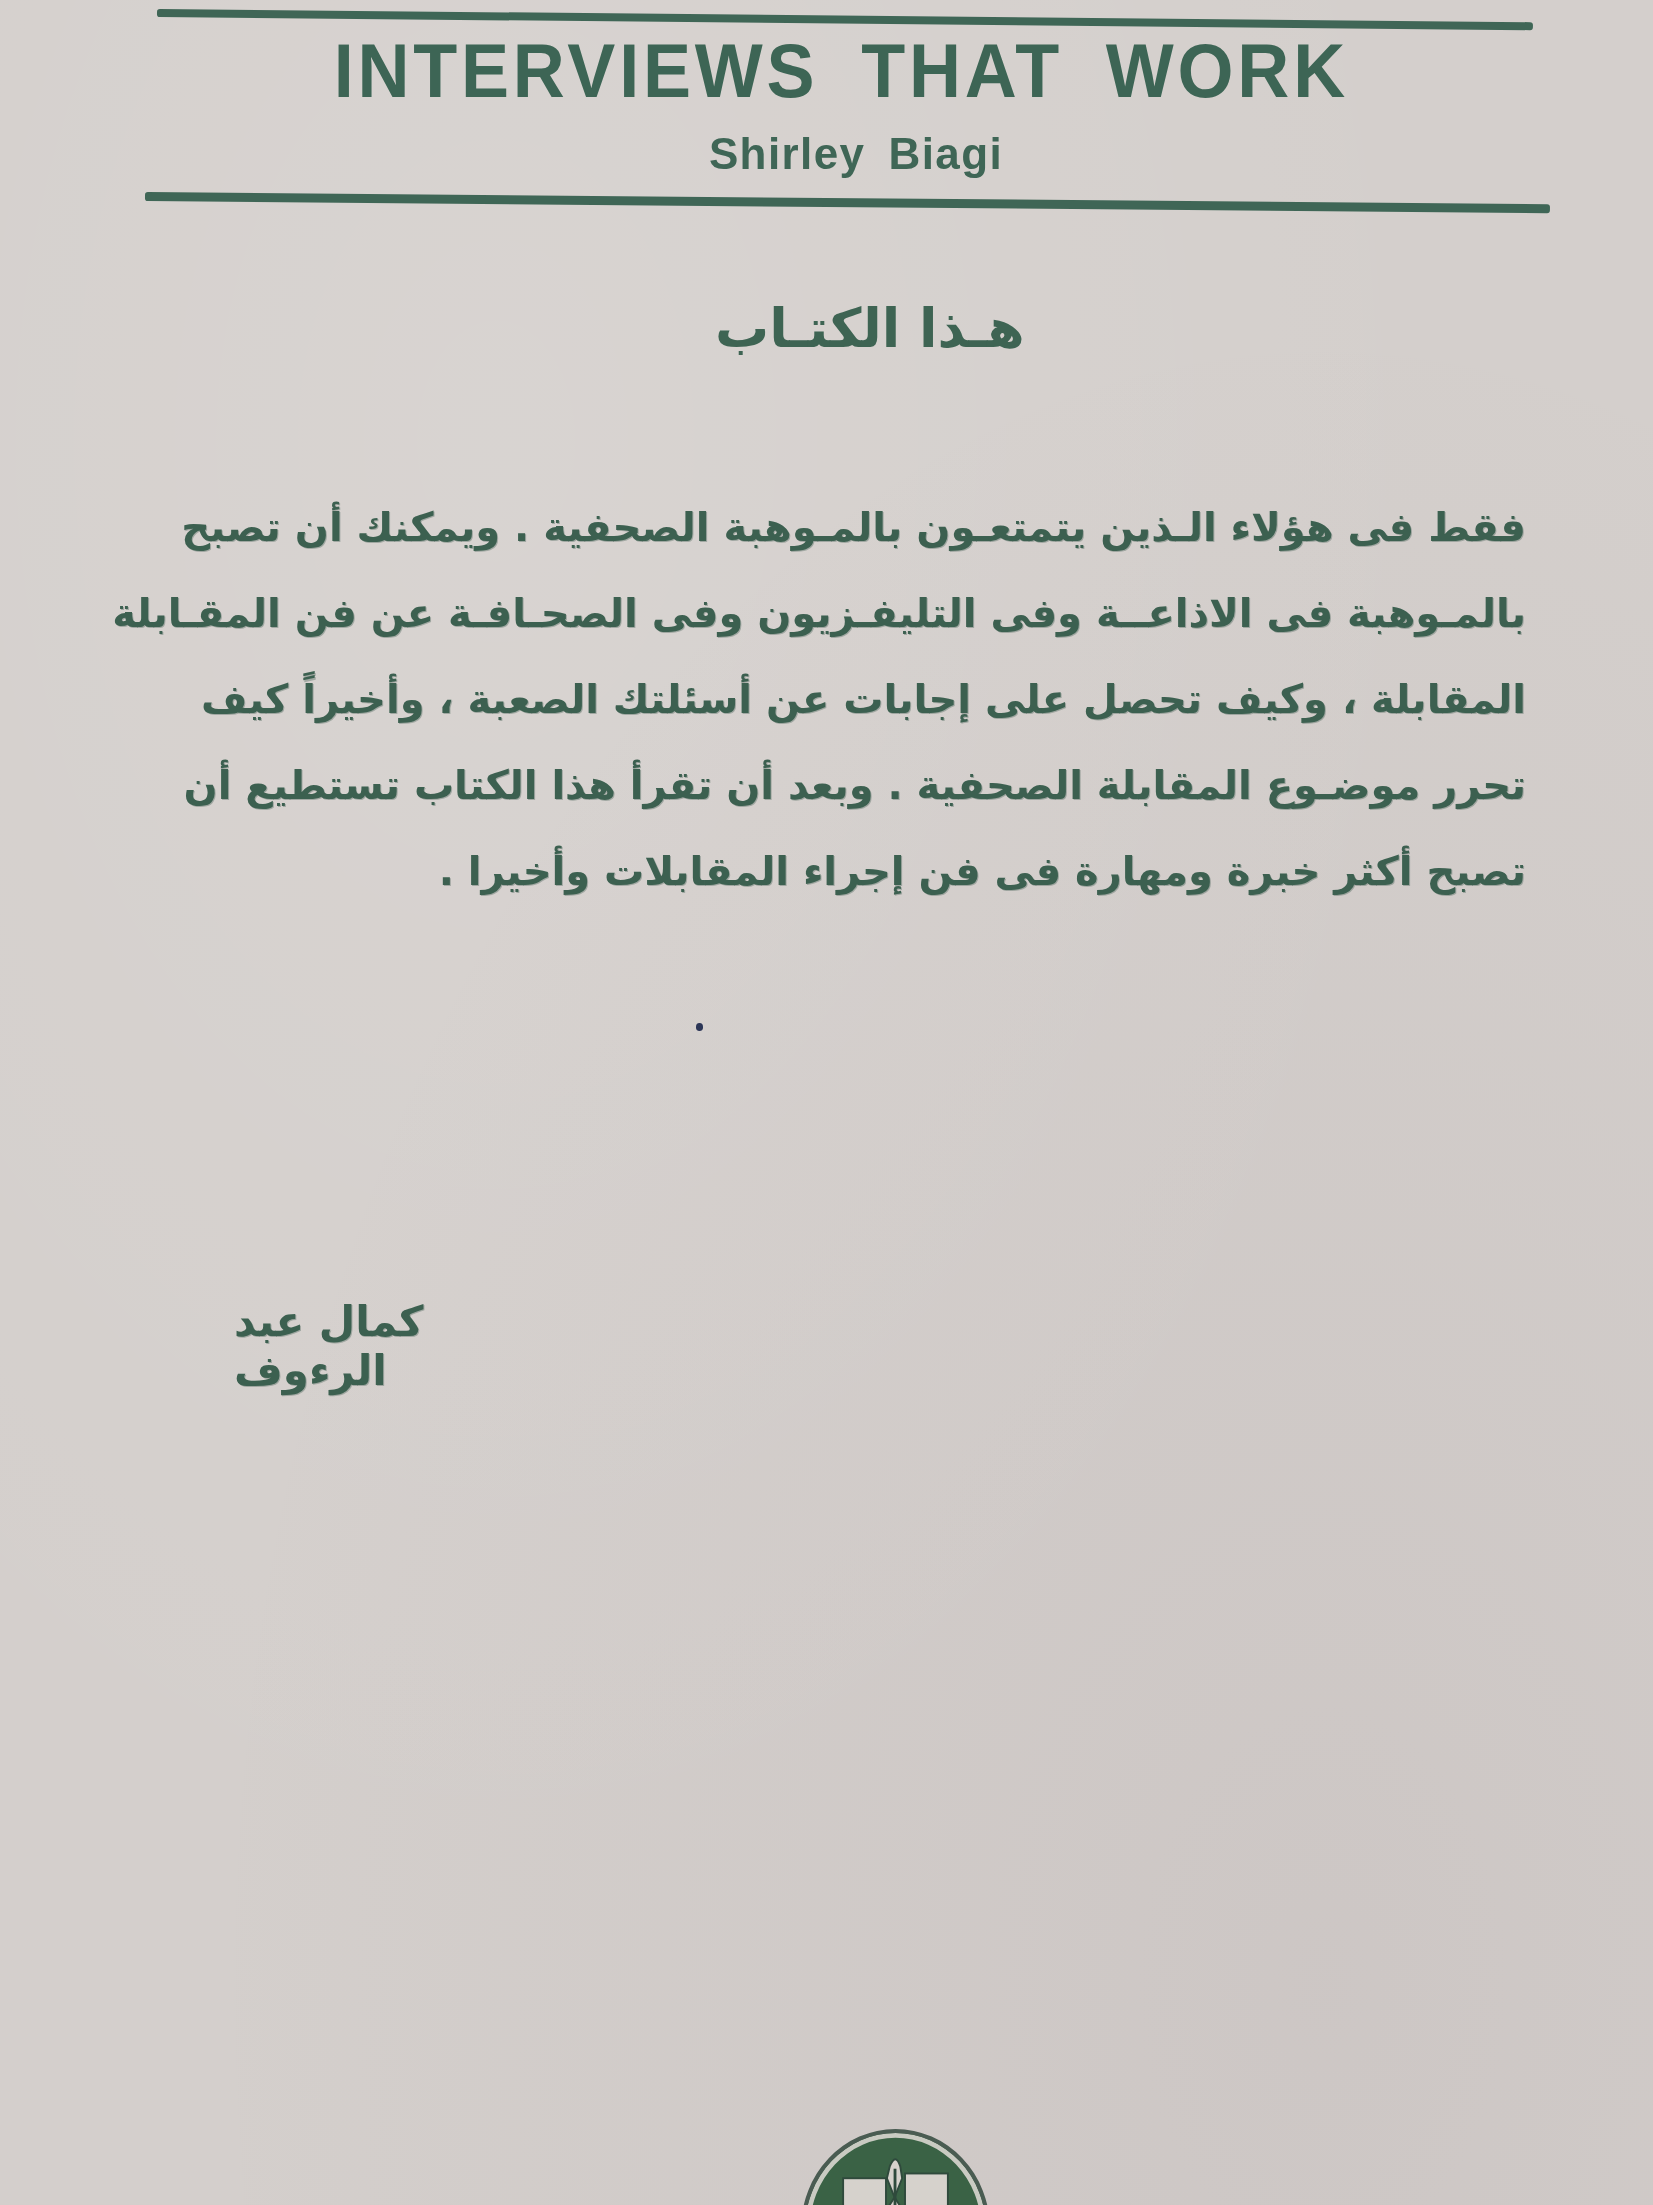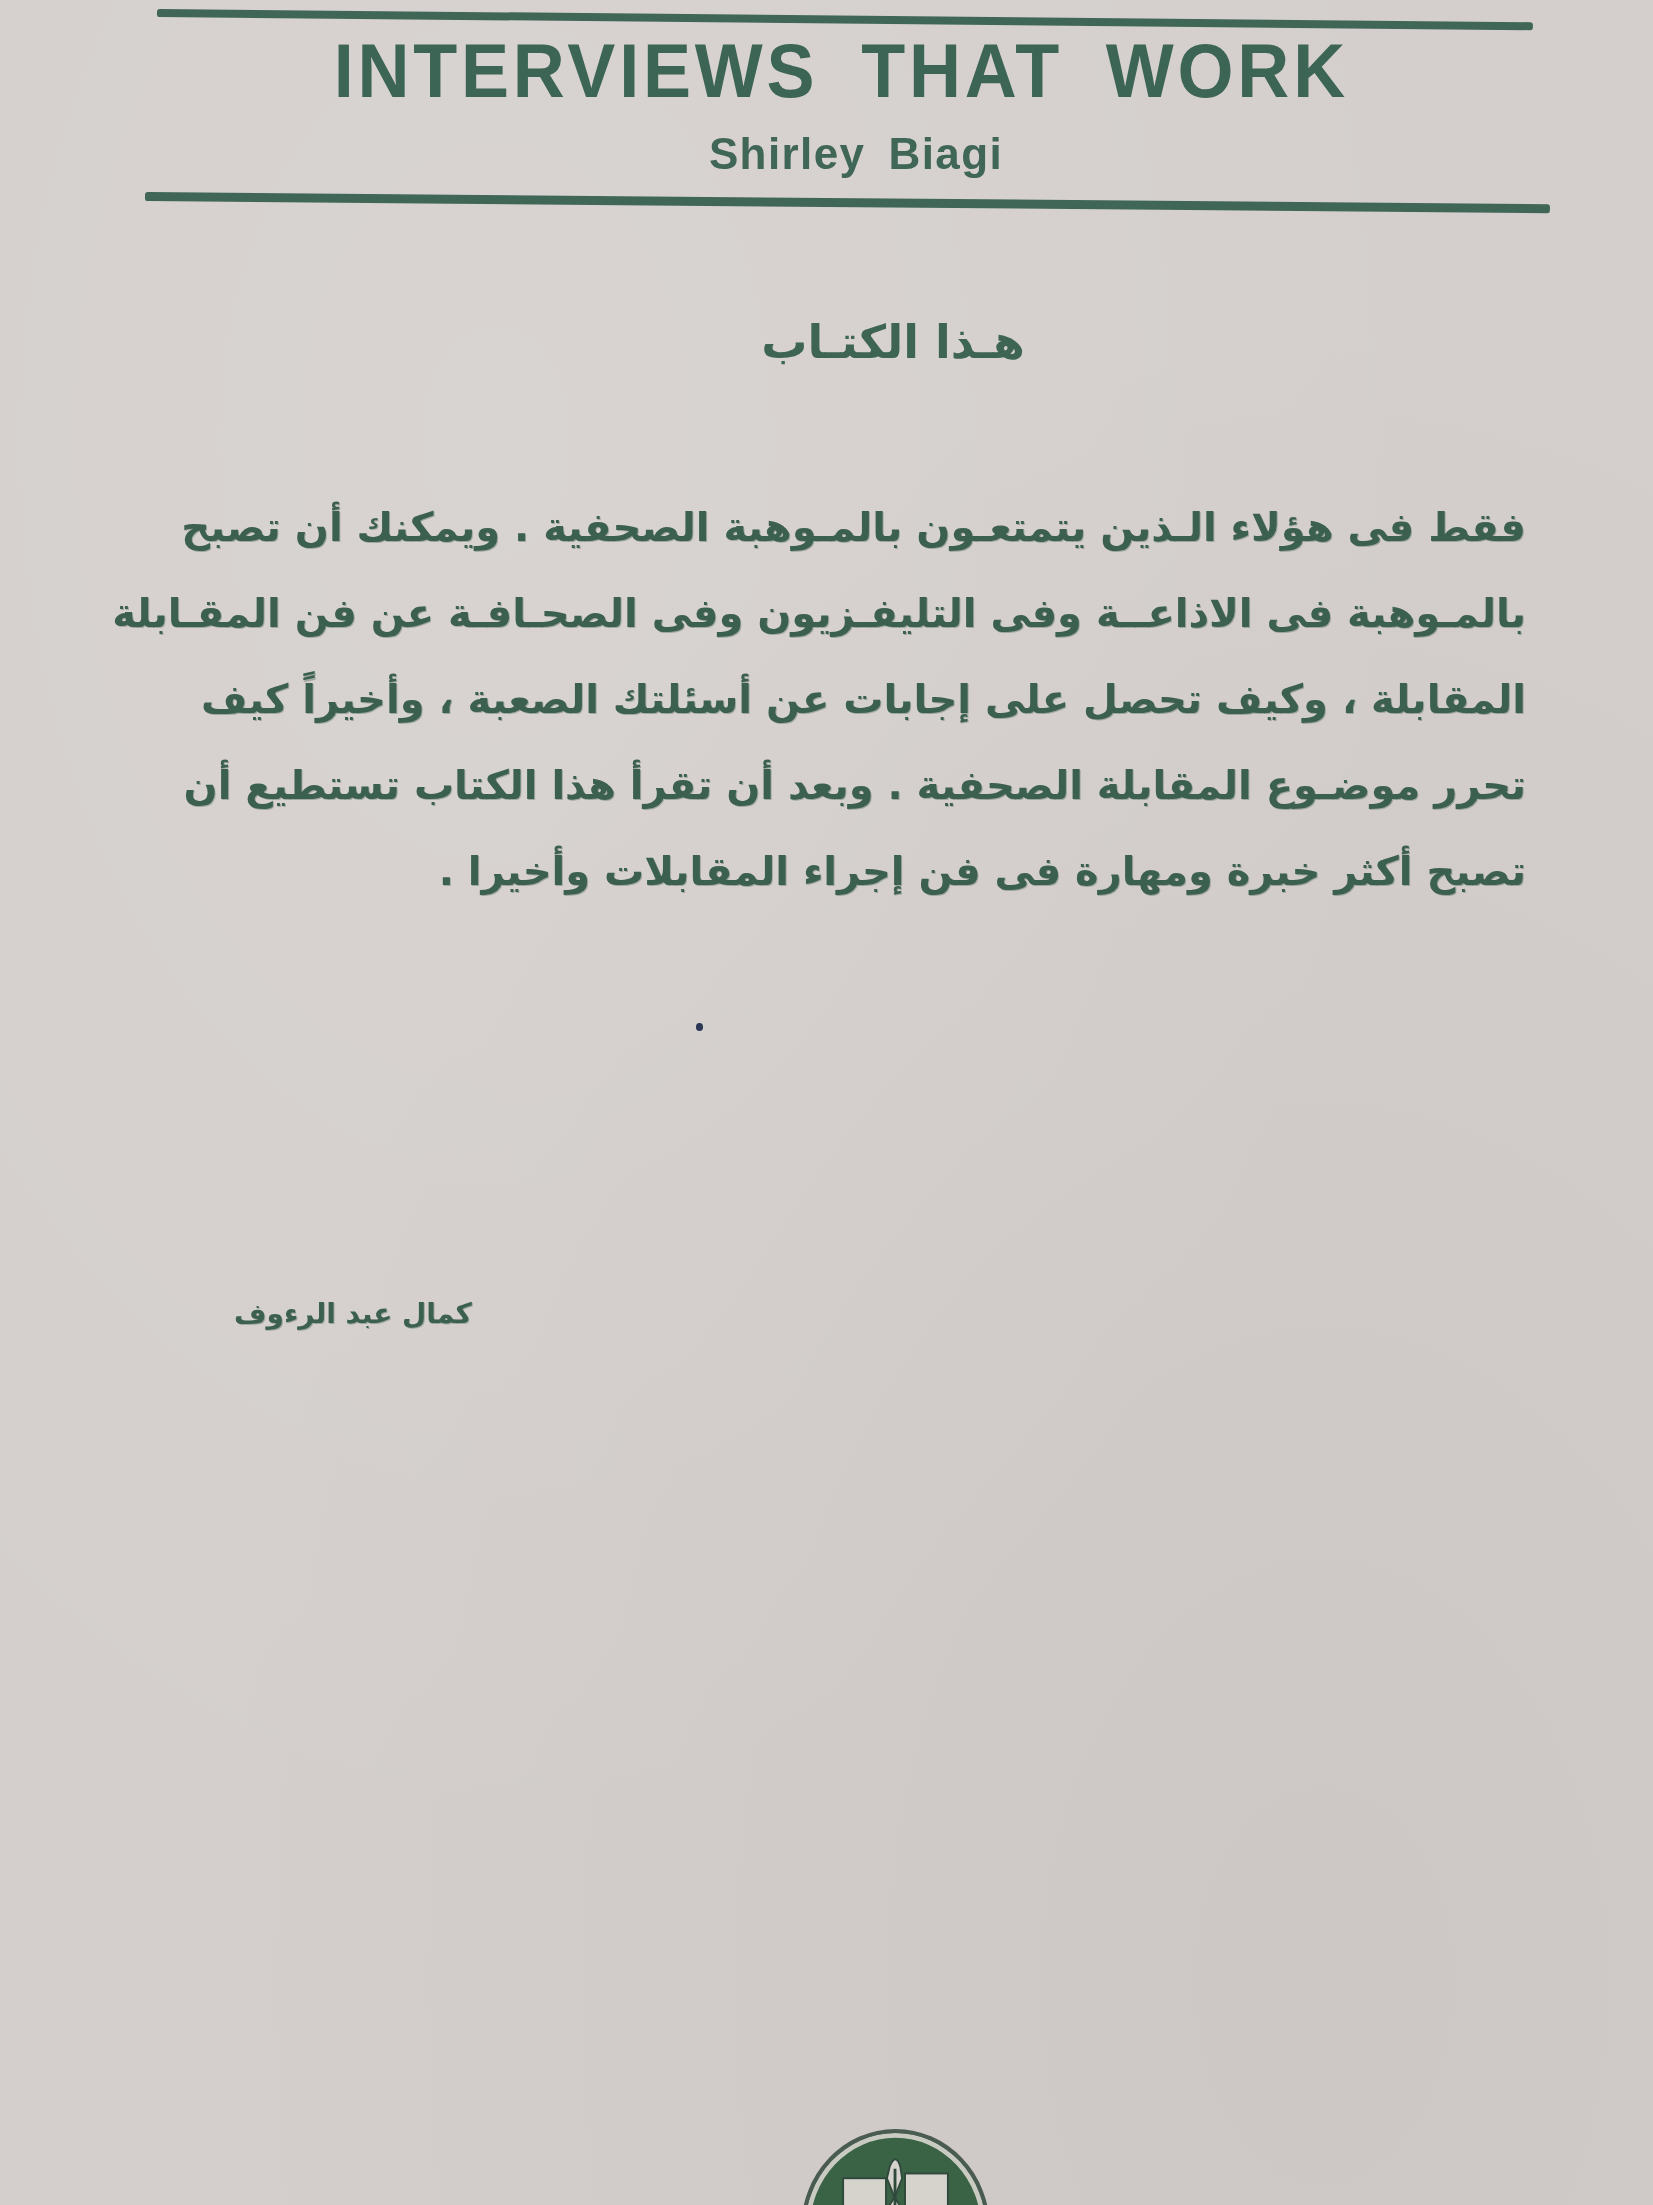--- a/index.html
+++ b/index.html
@@ -68,27 +68,27 @@
       font-weight: bold;
       font-size: 44px;
       letter-spacing: 1.4px;
       word-spacing: 9.5px;
       color: #3f6656;
       margin-left: 29px;
     }
     .ar-heading {
       position: absolute;
       left: 715px;
-      top: 315px;
+      top: 297px;
       width: 310px;
-      text-align: right;
+      text-align: left;
       direction: rtl;
       font-family: "DejaVu Sans", sans-serif;
       font-weight: bold;
-      font-size: 46px;
+      font-size: 54px;
       color: #3e6453;
     }
     .body-text {
       position: absolute;
       left: 243px;
       top: 491px;
       width: 1283px;
       direction: rtl;
       font-family: "DejaVu Sans", sans-serif;
       font-weight: bold;
@@ -108,21 +108,21 @@
     }
     .signature {
       position: absolute;
       left: 234px;
       top: 1297px;
       width: 334px;
       direction: rtl;
       text-align: left;
       font-family: "DejaVu Sans", sans-serif;
       font-weight: bold;
-      font-size: 28px;
+      font-size: 42px;
       color: #3c6050;
       text-shadow: 1px 1.4px 0 rgba(60, 90, 78, 0.35);
     }
     .logo {
       position: absolute;
       left: 801px;
       top: 2129px;
       width: 181px;
       height: 200px;
       border-radius: 50% 50% 0 0 / 48% 48% 0 0;

